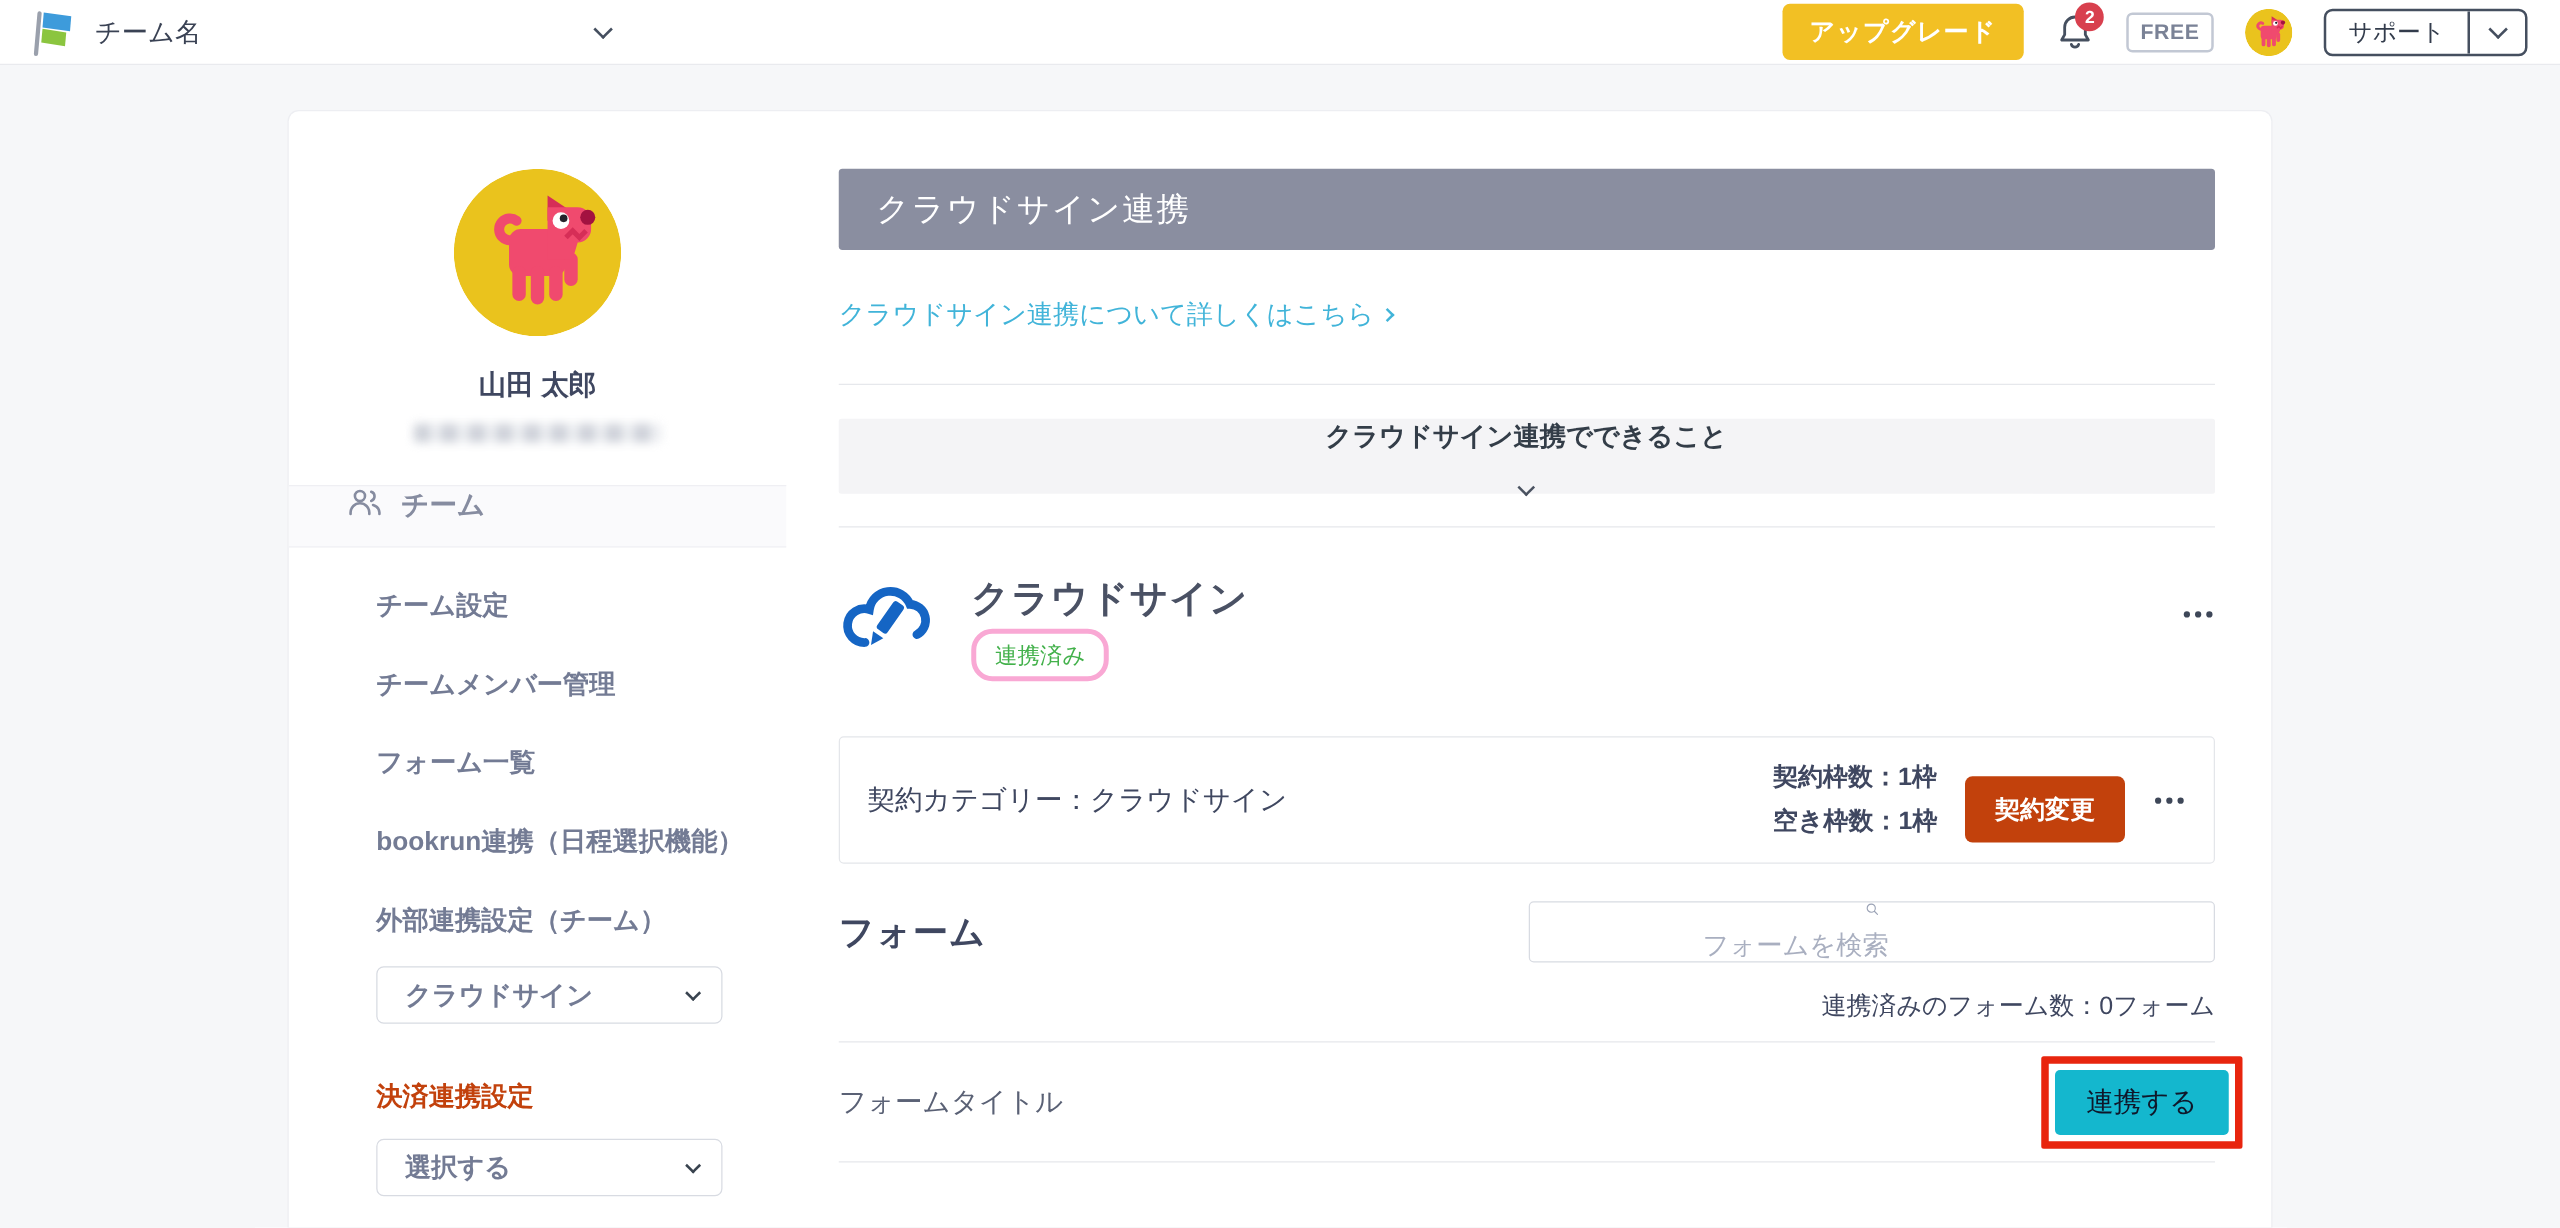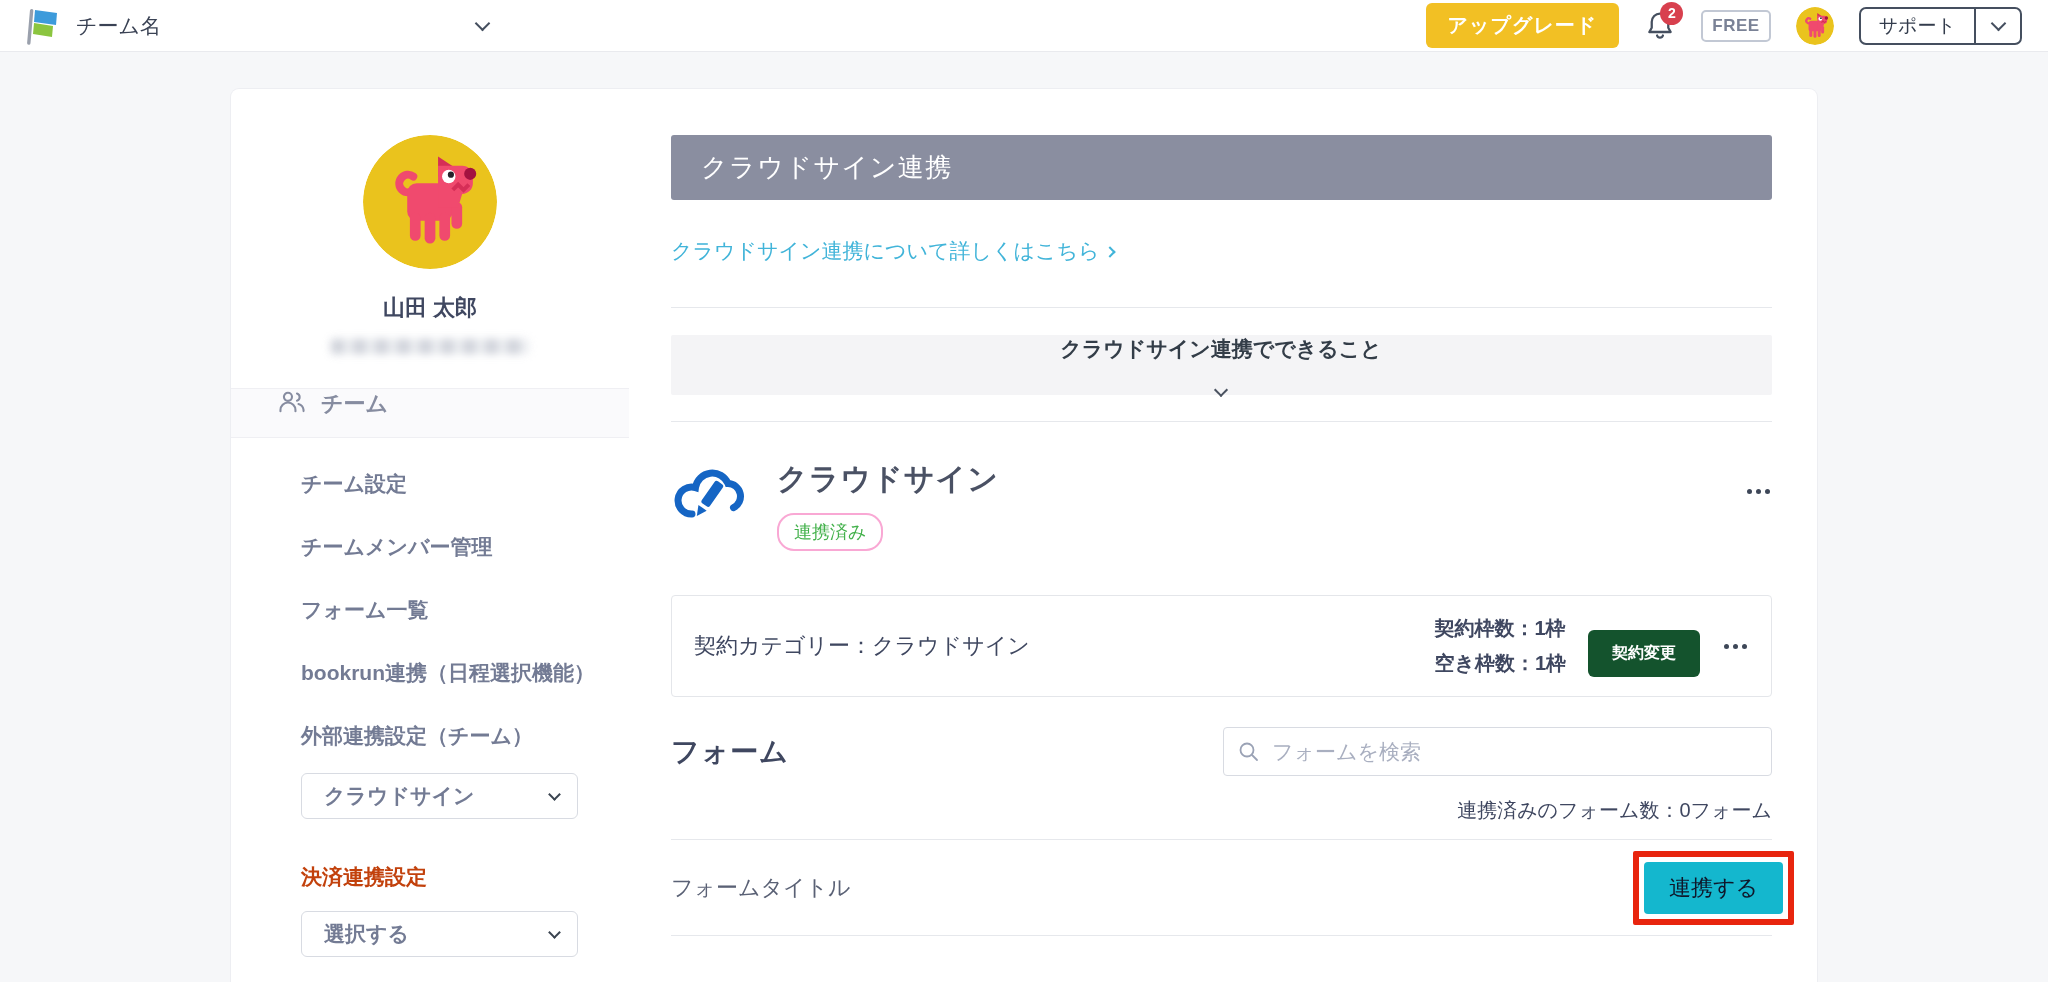--- a/index.html
+++ b/index.html
@@ -105,42 +105,42 @@
     display:flex; align-items:center; justify-content:space-between;
     padding:0 28px 0 27px; cursor:pointer;flex-direction:column;
   }
   .accordion-title { font-size:21px; font-weight:bold; color:#333D48; }
   .accordion .chv { width:10px; height:10px; color:#4A5260; border-width:2px; margin-top:-3px; }
   .d2 { margin-top:26px; }
   .integration { margin-top:37px; display:flex; align-items:flex-start; }
   .cloud-icon { width:74px; height:64px; margin-right:32px; margin-top:2px; flex:none; }
   .integration-name { font-size:30px; font-weight:bold; color:#4A5164; letter-spacing:1px; }
   .status-badge {
-    display:inline-block; margin-top:13px; border:2px solid #f9a8d4; color:#43B14B;
+    display:inline-block; margin-top:3px; border:4px solid #f9a8d4; color:#43B14B;
     border-radius:17px; padding:5px 15px; font-size:18px; background:#fff;
   }
   .kebab { margin-left:auto; display:flex; gap:4px; cursor:pointer; padding:6px 2px; }
   .kebab i { width:5px; height:5px; border-radius:50%; background:#3E4758; display:block; }
   .integration .kebab { margin-top:24px; }
   .contract-box {
     margin-top:44px; height:102px; border:1px solid #E4E6EA; border-radius:4px;
     display:flex; align-items:center; padding:0 22px;
   }
   .contract-cat { font-size:22px; color:#3F4760; }
   .contract-right { margin-left:auto; display:flex; align-items:center; gap:22px; }
   .slot-counts { font-size:20px; color:#3F4760; font-weight:600; line-height:1.75; text-align:left; }
   .btn-contract {
-    border:none; background:#14532d; color:#fff; font-size:16px; font-weight:bold;
+    border:none; background:#c2410c; color:#fff; font-size:20px; font-weight:bold;
     padding:13px 24px; border-radius:6px; cursor:pointer; font-family:inherit;margin-top:14px;
   }
   .forms-head { margin-top:30px; display:flex; align-items:center; justify-content:space-between; }
   .forms-title { font-size:28px; font-weight:bold; color:#3F4760; letter-spacing:1px; }
   .search-box {
     width:549px; height:49px; border:1px solid #D8DBE2; border-radius:4px;
-    display:flex; align-items:center; padding:0 14px; gap:12px; background:#fff;
+    display:flex; align-items:center; padding:0 14px; gap:12px; background:#fff;flex-direction:column;
   }
   .search-box input {
     border:none; outline:none; flex:1; font-size:21px; color:#3F4760;
     font-family:inherit; background:transparent;
   }
   .search-box input::placeholder { color:#A9AFC0; }
   .linked-count { margin-top:21px; text-align:right; font-size:20px; color:#3F4760; }
   .d3 { margin-top:15px; }
   .form-row { height:96px; display:flex; align-items:center; border-bottom:1px solid #E6E8EC; }
   .form-title { font-size:22px; color:#5A6175; }

